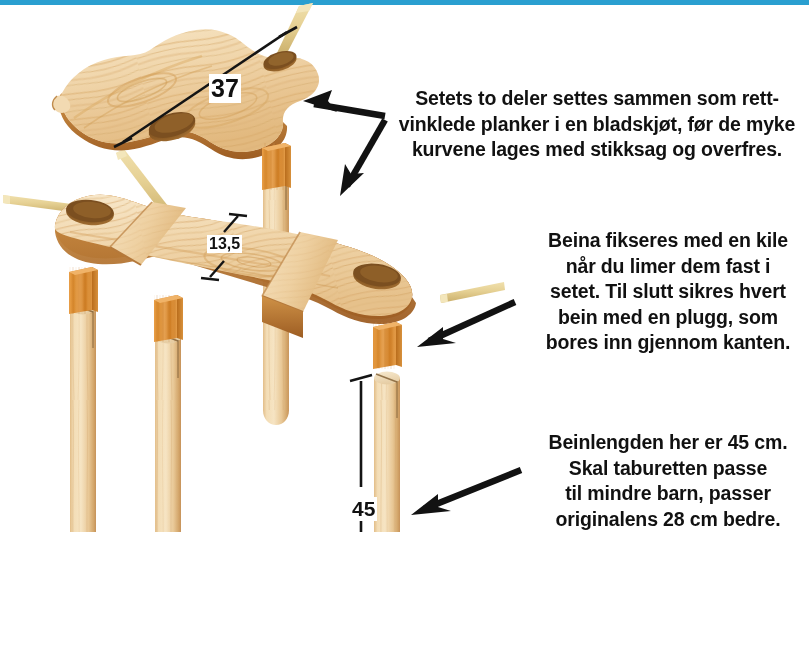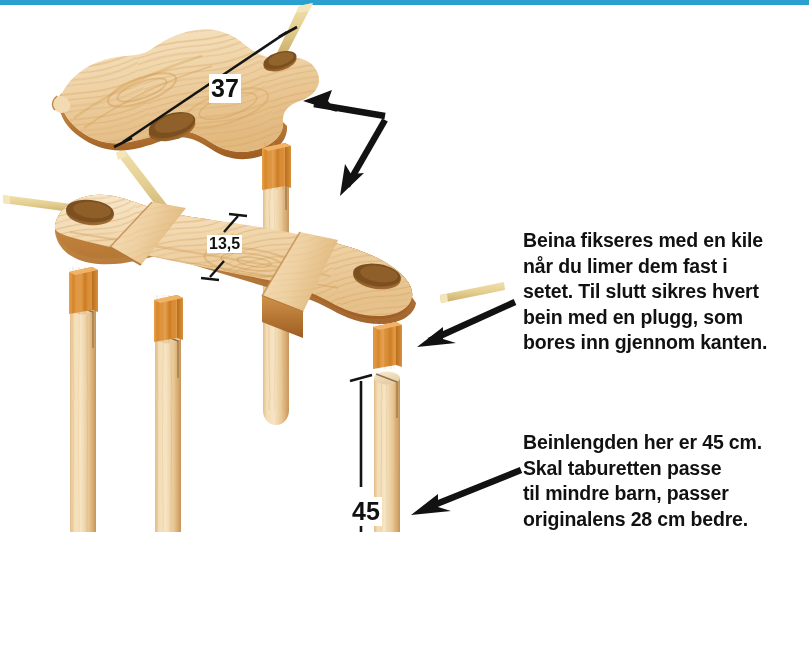--- a/index.html
+++ b/index.html
@@ -4,21 +4,21 @@
 <title>Taburett exploded diagram</title>
 <style>
   html,body{margin:0;padding:0;}
   body{
     width:809px;height:657px;
     background:#ffffff;
     font-family:"Liberation Sans", sans-serif;
     overflow:hidden;
     position:relative;
   }
-  #stage{position:absolute;left:0;top:0;width:809px;height:532px;overflow:hidden;background:#fff;}
+  #stage{position:absolute;left:0;top:0;width:809px;height:532px;overflow:hidden;background:#fff;text-align:center;}
   #artboard{position:absolute;left:0;top:0;width:809px;height:657px;}
   .topbar{position:absolute;left:0;top:0;width:809px;height:5px;background:#2a9fd0;}
 
   
   .note{
     position:absolute;
     color:#111111;
     font-weight:bold;
     font-size:19.5px;
     line-height:25.5px;
@@ -34,21 +34,21 @@
   .dimlabel{
     position:absolute;
     color:#111;
     font-weight:bold;
     font-family:"Liberation Sans", sans-serif;
     background:#ffffff;
     padding:0 2px;
   }
   #dim-37{left:209px;top:74px;font-size:25px;}
   #dim-135{left:207px;top:235px;font-size:16px;}
-  #dim-45{left:350px;top:497px;font-size:25px;}
+  #dim-45{left:350px;top:497px;font-size:21px;}
 </style>
 </head>
 <body>
 
 <div id="stage">
 
   <div class="topbar"></div>
 
   <svg id="artboard" viewBox="0 0 809 657" xmlns="http://www.w3.org/2000/svg">
     <defs>
@@ -369,20 +369,23 @@
     <g>
       <path d="M521,470 L424,509" stroke="#121212" stroke-width="6.5" stroke-linecap="butt"></path>
       <path d="M411,515 L438,494 L438,507 L451,511 Z" fill="#121212"></path>
     </g>
   </svg>
 
   <div class="dimlabel" id="dim-37">37</div>
   <div class="dimlabel" id="dim-135">13,5</div>
   <div class="dimlabel" id="dim-45">45</div>
 
+  <div class="note" id="note-1">Setets to deler settes sammen som rett-
+vinklede planker i en bladskjøt, før de myke
+kurvene lages med stikksag og overfres.</div>
   <div class="note" id="note-2">Beina fikseres med en kile
 når du limer dem fast i
 setet. Til slutt sikres hvert
 bein med en plugg, som
 bores inn gjennom kanten.</div>
   <div class="note" id="note-3">Beinlengden her er 45 cm.
 Skal taburetten passe
 til mindre barn, passer
 originalens 28 cm bedre.</div>
 

